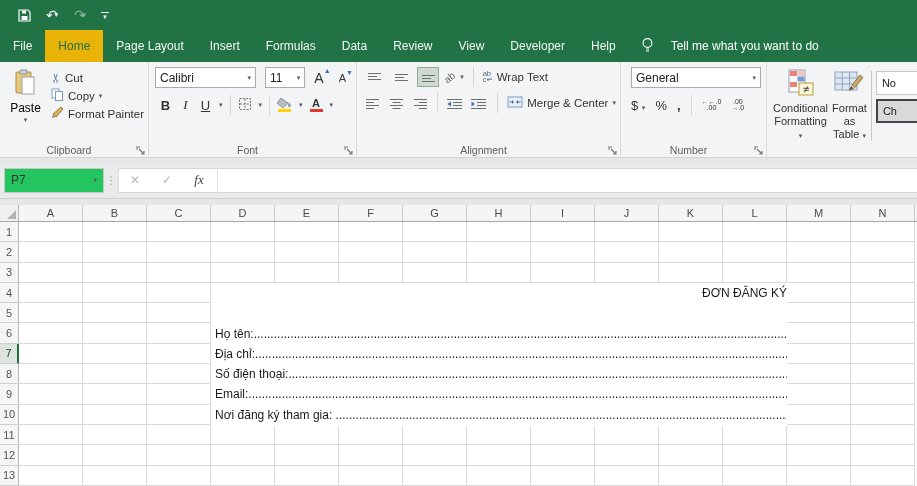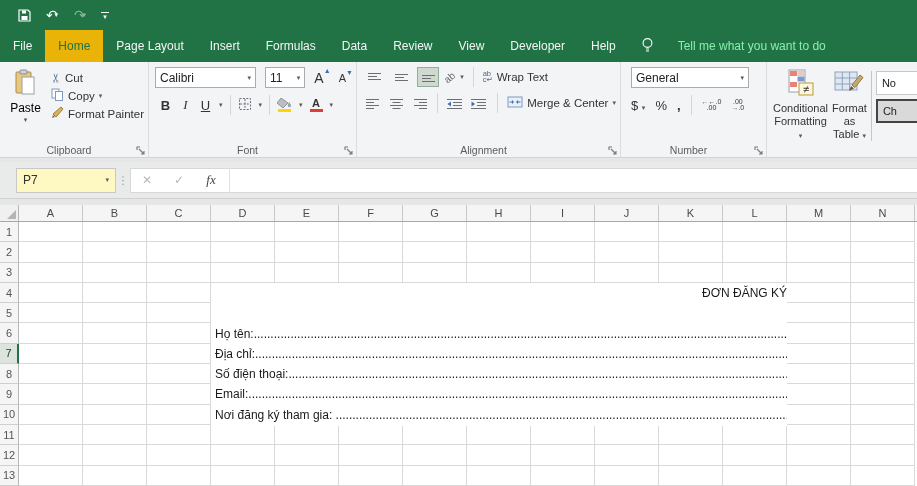--- a/index.html
+++ b/index.html
@@ -12,21 +12,21 @@
   .qat-btn.dim{opacity:.45}
   .qat-arrow{font-size:7px;color:#fff;margin-left:-3px}
   .qat-custom{display:flex;flex-direction:column;align-items:center;color:#fff;width:18px}
   .qat-custom .bar{width:8px;border-top:1px solid #fff;margin-bottom:1px}
   .qat-custom .chev{font-size:7px;line-height:5px}
 
   
   .tabrow{height:32px;background:#217346;display:flex;align-items:stretch;}
   .tab{color:#f2f6f3;font-size:12px;padding:0 13px;display:flex;align-items:center;white-space:nowrap}
   .tab.active{background:#eab308;color:#217346}
-  .tellme{display:flex;align-items:center;gap:24px;color:#86efac;font-size:12px;padding:0 12px;white-space:nowrap}
+  .tellme{display:flex;align-items:center;gap:17px;color:#ffffff;font-size:12px;padding:0 12px;white-space:nowrap}
 
   
   .ribbon{height:96px;background:#f3f4f5;border-bottom:1px solid #d2d3d4;display:flex}
   .rgroup{position:relative;border-right:1px solid #dadbdc;padding:5px 4px 16px 6px;flex:none}
   .rgroup-label{position:absolute;bottom:1px;left:0;right:10px;text-align:center;font-size:10.5px;color:#5d5d5d}
   .launcher{position:absolute;right:2px;bottom:2px;width:10px;height:10px}
   .rbtn{display:flex;align-items:center;gap:4px;color:#333;font-size:11.5px;white-space:nowrap}
   .drop{font-size:7px;color:#5a5a5a}
   .combo{height:21px;background:#fff;border:1px solid #ababab;display:flex;align-items:center;padding:0 4px;font-size:12px;color:#222}
   .combo .drop{margin-left:auto}
@@ -66,21 +66,21 @@
   
   .g-styles{flex:1;display:flex;gap:4px;overflow:hidden;border-right:none;padding-right:0}
   .bigbtn{display:flex;flex-direction:column;align-items:center;width:68px;text-align:center;font-size:11px;color:#333;line-height:13px;padding-top:2px}
   .gallery{margin-top:4px;border-left:1px solid #c6c7c8;padding-left:4px;display:flex;flex-direction:column;gap:4px}
   .gal-item{width:46px;height:24px;border:1px solid #c6c7c8;background:#fff;display:flex;align-items:center;padding-left:5px;font-size:11px;color:#222}
   .gal-item.sel{border:2px solid #444;background:#d9d9d9}
 
   
   .fgap{height:4px;background:#e6e6e6}
   .fbar{height:37px;background:#e9ebeb;border-bottom:1px solid #cfd1d1;display:flex;align-items:center;padding:0 0 0 0}
-  .namebox{width:100px;height:25px;background:#fef9c3;border:1px solid #c8c8c8;display:flex;align-items:center;padding:0 6px;margin-left:16px;color:#333}
+  .namebox{width:100px;height:25px;background:#22c55e;border:1px solid #c8c8c8;display:flex;align-items:center;padding:0 6px;margin-left:4px;color:#333}
   .namebox .drop{margin-left:auto}
   .vdots{width:14px;display:flex;justify-content:center;color:#9a9a9a;font-size:11px;letter-spacing:0}
   .fxstrip{flex:1;height:25px;background:#fff;border:1px solid #d8d8d8;border-right:none;display:flex;align-items:center}
   .fxbtn{width:32px;text-align:center;color:#b8b8b8;font-size:12px}
   .fxbtn.fx{color:#444;font-family:"Liberation Serif",serif;font-style:italic;font-size:13px}
   .fxdiv{width:1px;height:25px;background:#e0e0e0;margin:0 2px}
   .finput{flex:1;height:100%;}
 
   
   .sheetgap{height:6px;background:#e6e6e6}
@@ -312,21 +312,21 @@
     </div>
     <span class="rgroup-label">Alignment</span>
     <span class="launcher">
       <svg width="10" height="10" viewBox="0 0 10 10">
           <path d="M1 4V1h3M3 3l5 5M8 5v3H5" fill="none" stroke="#777" stroke-width="1.1"></path>
         </svg>
     </span>
   </div>
 
   <div class="rgroup g-number">
-    <div class="combo" style="width:118px">
+    <div class="combo" style="width:130px">
       <span>General</span>
         <span class="drop">▾</span>
     </div>
     <div class="numrow">
       <span class="numsym"><span>$</span> <span class="drop">▾</span></span>
       <span class="numsym">%</span>
       <span class="numsym" style="font-weight:bold">,</span>
       <span class="vsep"></span>
       <span class="decbtn">
           <span><span class="blue">←</span><span>←.0</span></span>

